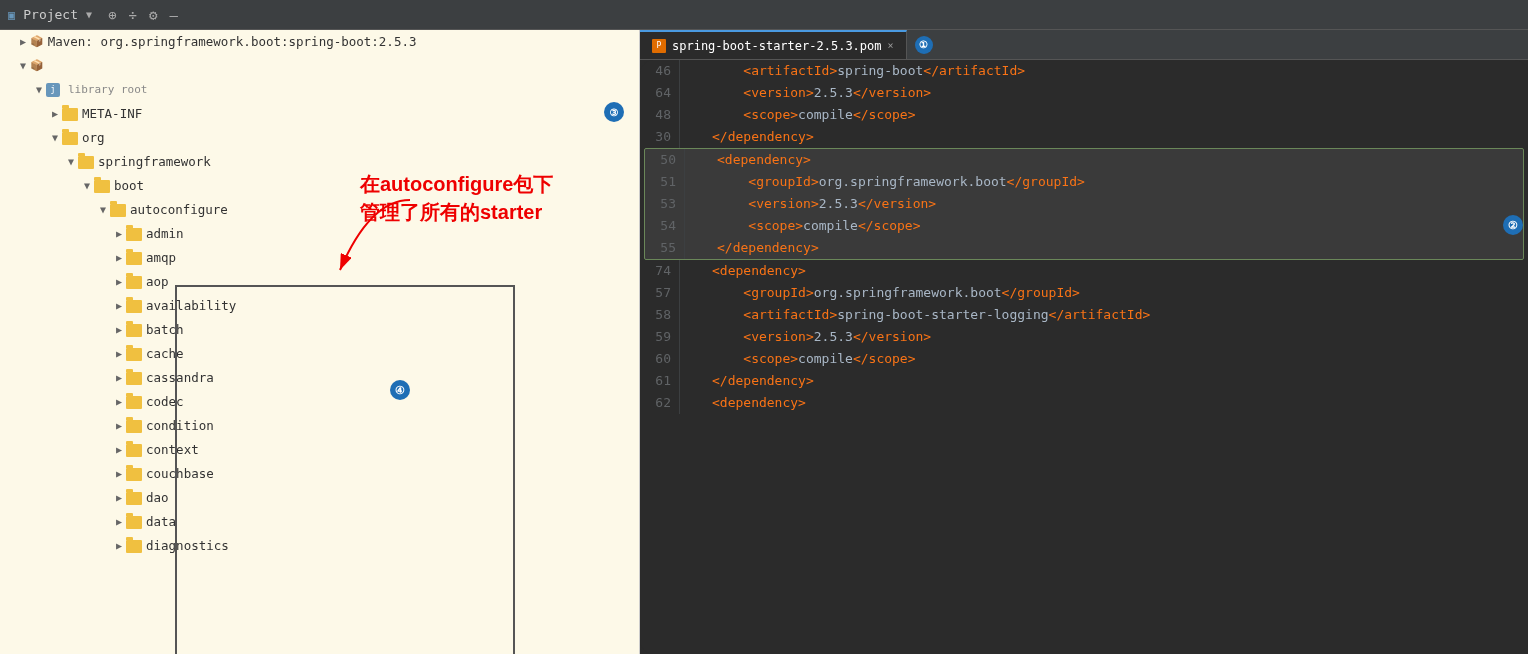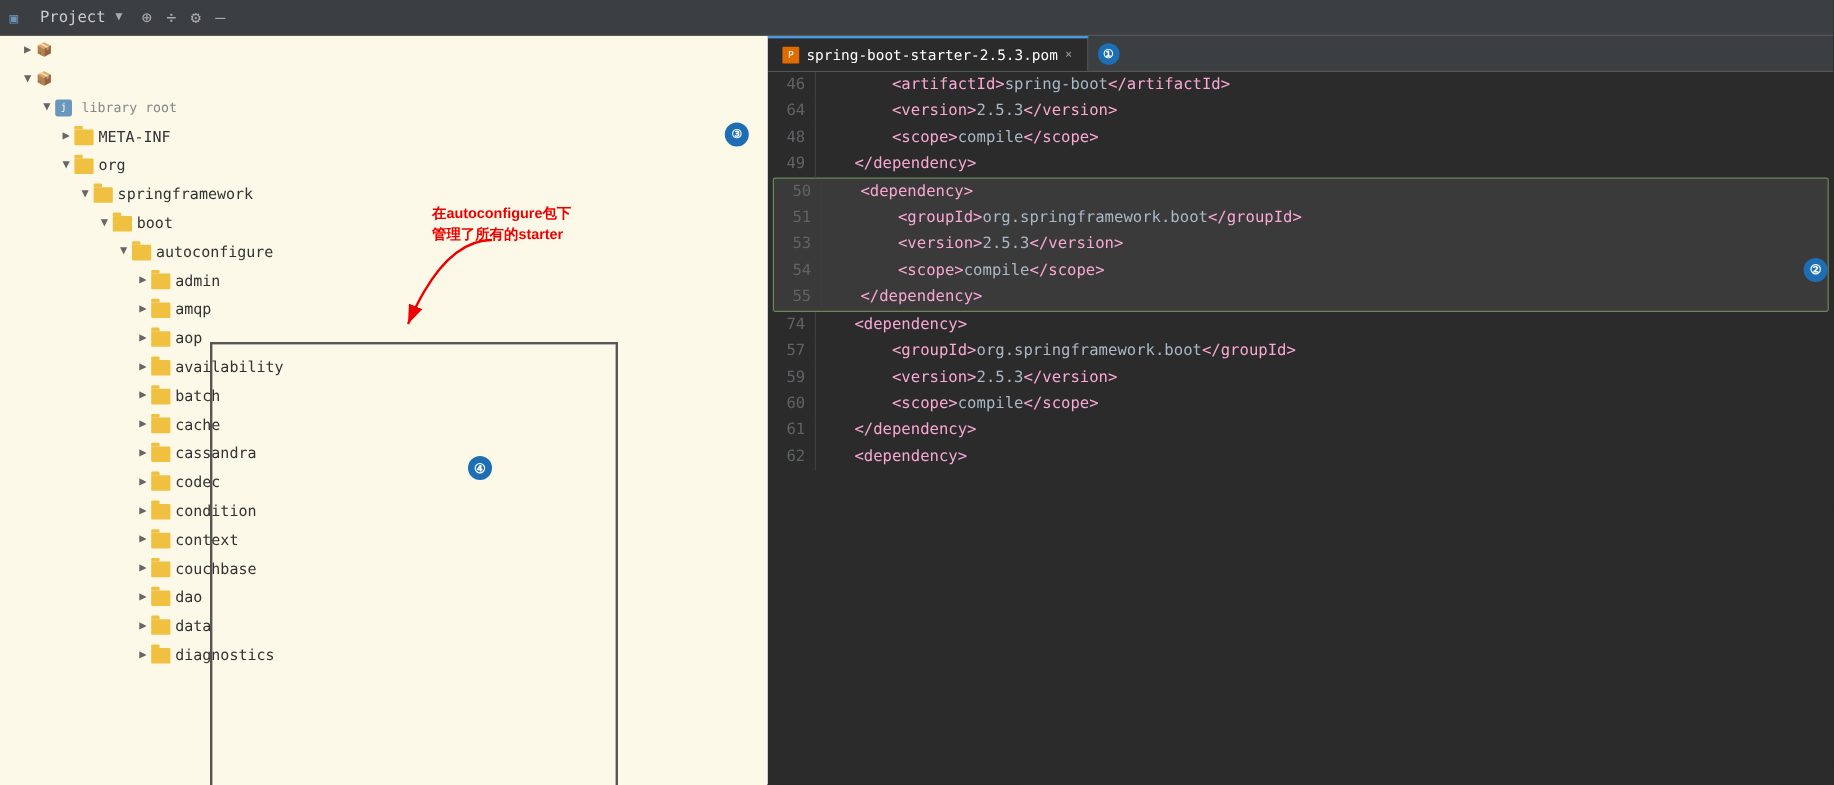--- a/index.html
+++ b/index.html
@@ -124,21 +124,21 @@
       background: transparent;
       pointer-events: none;
       z-index: 5;
     }
 
     .annotation-text {
       position: absolute;
       left: 360px;
       top: 140px;
       color: #e00;
-      font-size: 12px;
+      font-size: 20px;
       font-weight: bold;
       font-family: sans-serif;
       line-height: 1.4;
       z-index: 10;
       pointer-events: none;
     }
 
     .circle-badge {
       display: inline-flex;
       align-items: center;
@@ -249,21 +249,21 @@
       display: flex;
       align-items: center;
       justify-content: center;
     }
     .line-content {
       flex: 1;
       white-space: pre;
     }
 
     
-    .tag { color: #f9a8d4; }
+    .tag { color: #f97316; }
     .text-val { color: #a9b7c6; }
 
     
     .dep-block {
       background: #3a3a3a;
       border: 1px solid #6a8759;
       border-radius: 2px;
       margin: 0 4px;
     }
 
@@ -304,21 +304,21 @@
       top: 160px;
       z-index: 10;
       pointer-events: none;
     }
   </style>
 </head>
 <body>
 
 <div class="toolbar">
   <span style="color:#6897bb; font-size:12px;">▣</span>
-  <span style="color:#ccc; font-size:13px;margin-left:10px;">Project</span>
+  <span style="color:#ccc; font-size:13px;">Project</span>
   <span style="color:#aaa; font-size:10px; cursor:pointer;">▼</span>
   <div class="toolbar-icons">
     <span class="toolbar-icon">⊕</span>
     <span class="toolbar-icon">÷</span>
     <span class="toolbar-icon">⚙</span>
     <span class="toolbar-icon">—</span>
   </div>
 </div>
 
 <div class="main-layout">
@@ -339,20 +339,21 @@
         <marker id="arrowhead" markerWidth="8" markerHeight="6" refX="8" refY="3" orient="auto">
           <polygon points="0 0, 8 3, 0 6" fill="#e00"></polygon>
         </marker>
       </defs>
       <path d="M 80,10 Q 40,10 10,80" stroke="#e00" stroke-width="2" fill="none" marker-end="url(#arrowhead)"></path>
     </svg>
 
     <div class="tree-item indent-1">
       <span class="tree-arrow">▶</span>
       <span style="color:#888; font-size:11px; margin-right:4px;">📦</span>
+      <span>Maven: org.springframework.boot:spring-boot:2.5.3</span>
     </div>
 
     <div class="tree-item indent-1" style="position:relative;">
       <span class="tree-arrow">▼</span>
       <span style="color:#888; font-size:11px; margin-right:4px;">📦</span>
     </div>
 
     <div class="tree-item indent-2">
       <span class="tree-arrow">▼</span>
       <span class="tree-jar-icon">j</span>
@@ -487,21 +488,21 @@
           <span class="line-number">64</span>
           <span class="line-gutter" style="min-width: 20px;"></span>
           <span class="line-content">    <span class="tag">&lt;version&gt;</span>2.5.3<span class="tag">&lt;/version&gt;</span></span>
         </div>
         <div class="code-line">
           <span class="line-number">48</span>
           <span class="line-gutter" style="min-width: 20px;"></span>
           <span class="line-content">    <span class="tag">&lt;scope&gt;</span>compile<span class="tag">&lt;/scope&gt;</span></span>
         </div>
         <div class="code-line">
-          <span class="line-number">49</span>
+          <span class="line-number">30</span>
           <span class="line-gutter" style="min-width: 20px;"></span>
           <span class="line-content"><span class="tag">&lt;/dependency&gt;</span></span>
         </div>
         <div class="dep-block">
           <div class="code-line">
             <span class="line-number">50</span>
             <span class="line-gutter" style="min-width: 20px;"></span>
             <span class="line-content"><span class="tag">&lt;dependency&gt;</span></span>
           </div>
           <div class="code-line">
@@ -530,20 +531,25 @@
           <span class="line-number">74</span>
           <span class="line-gutter" style="min-width: 20px;"></span>
           <span class="line-content"><span class="tag">&lt;dependency&gt;</span></span>
         </div>
         <div class="code-line">
           <span class="line-number">57</span>
           <span class="line-gutter" style="min-width: 20px;"></span>
           <span class="line-content">    <span class="tag">&lt;groupId&gt;</span>org.springframework.boot<span class="tag">&lt;/groupId&gt;</span></span>
         </div>
         <div class="code-line">
+          <span class="line-number">58</span>
+          <span class="line-gutter" style="min-width: 20px;"></span>
+          <span class="line-content">    <span class="tag">&lt;artifactId&gt;</span><span class="text-val">spring-boot-starter-logging</span><span class="tag">&lt;/artifactId&gt;</span></span>
+        </div>
+        <div class="code-line">
           <span class="line-number">59</span>
           <span class="line-gutter" style="min-width: 20px;"></span>
           <span class="line-content">    <span class="tag">&lt;version&gt;</span>2.5.3<span class="tag">&lt;/version&gt;</span></span>
         </div>
         <div class="code-line">
           <span class="line-number">60</span>
           <span class="line-gutter" style="min-width: 20px;"></span>
           <span class="line-content">    <span class="tag">&lt;scope&gt;</span>compile<span class="tag">&lt;/scope&gt;</span></span>
         </div>
         <div class="code-line">

